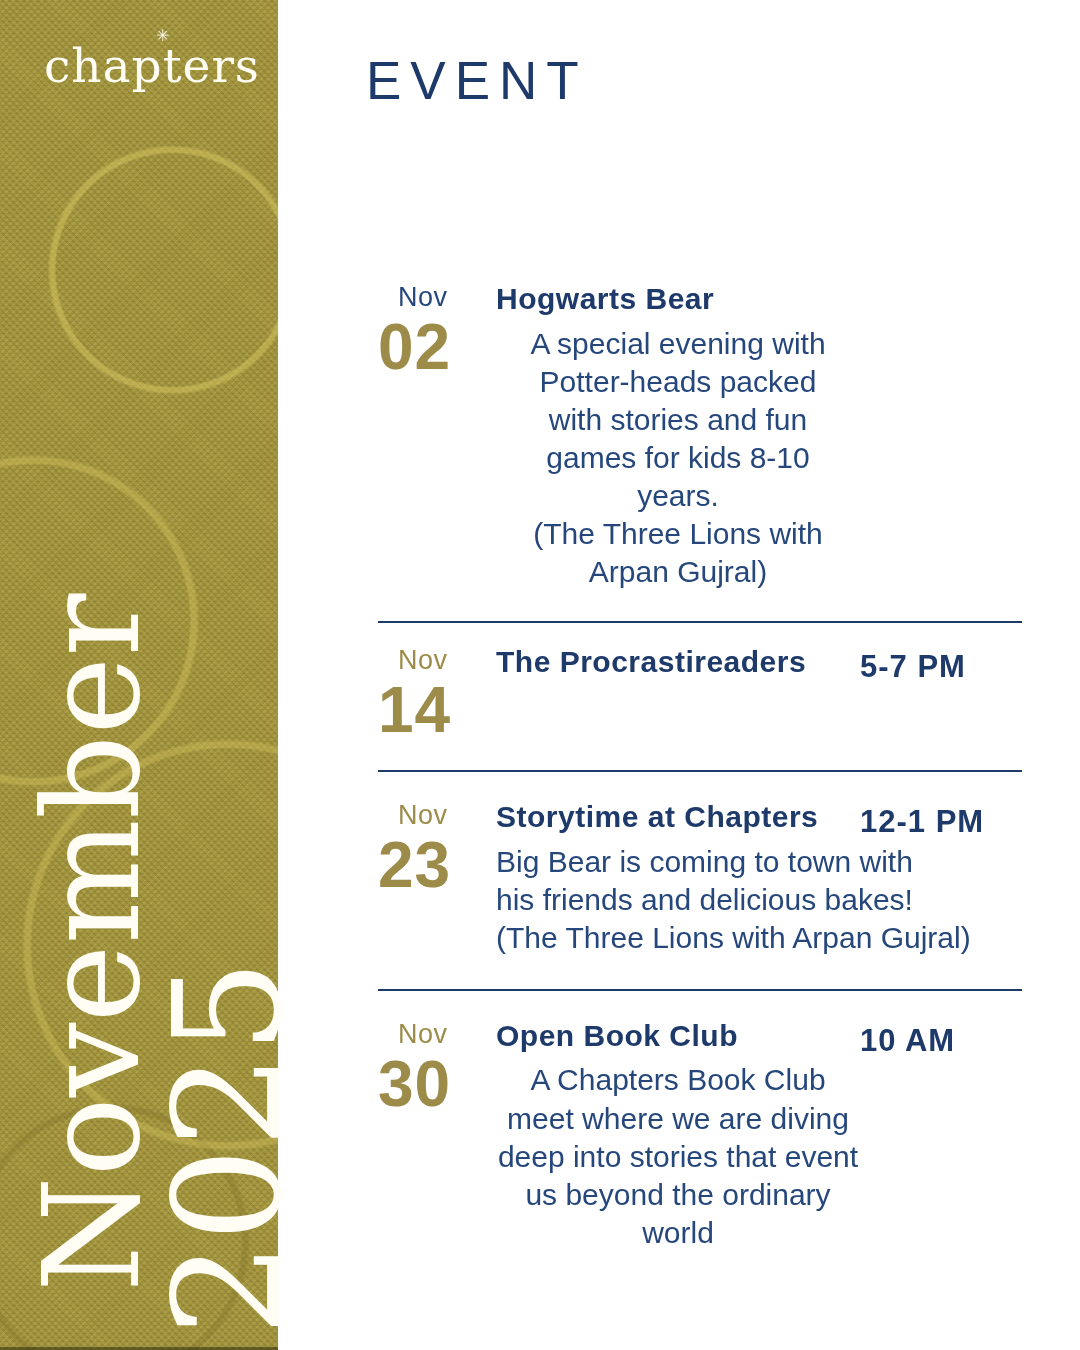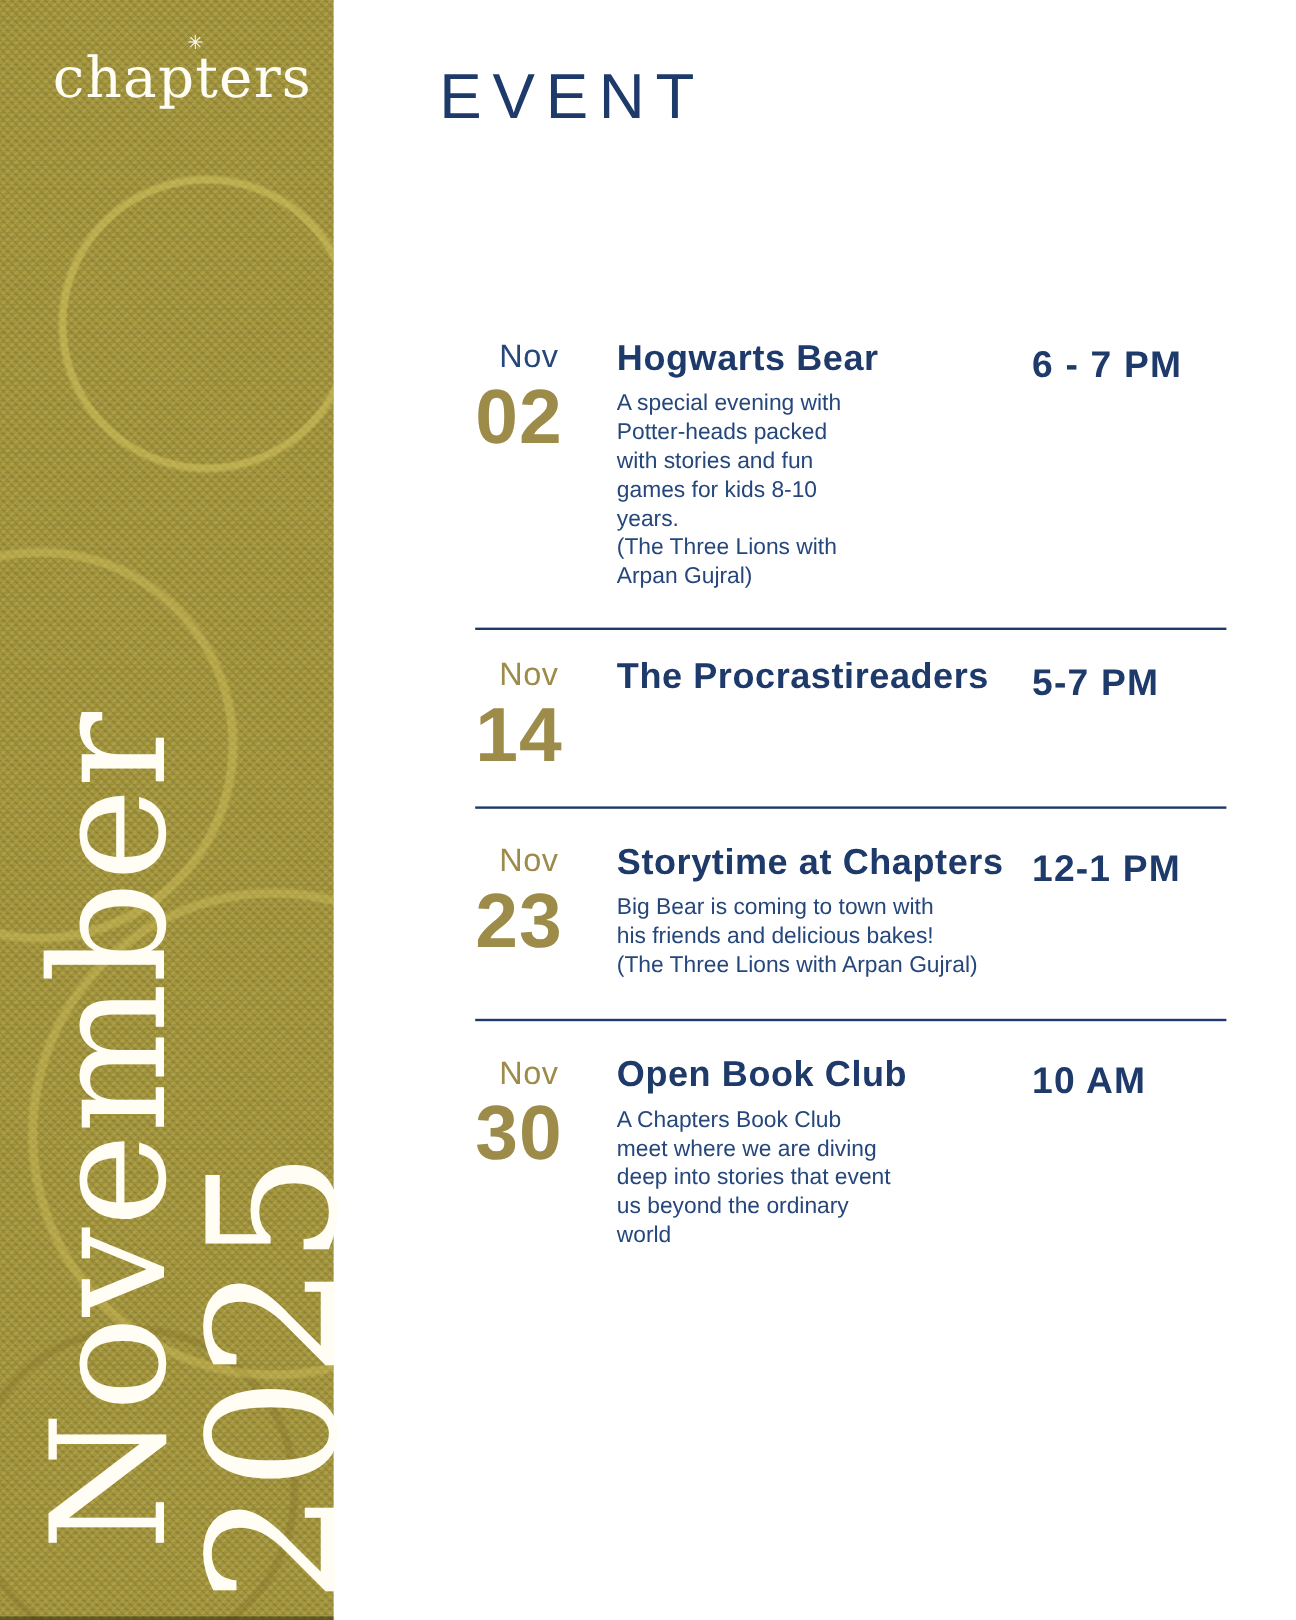--- a/index.html
+++ b/index.html
@@ -63,21 +63,21 @@
   .header .l1{
     font-size:53px;font-weight:400;letter-spacing:9px;line-height:1.1;text-align:right;
   }
   .header .l2{
     font-size:53px;font-weight:700;letter-spacing:4px;line-height:1.1;
     margin-top:4px;
   }
 
   
   .events{
-    position:absolute;left:312px;top:256px;right:58px;
+    position:absolute;left:294px;top:256px;right:58px;
     padding-left:84px;
   }
   .event{
     display:grid;
     grid-template-columns:118px 1fr 162px;
     align-items:start;
   }
   .event + .event{border-top:2px solid var(--navy);}
   .event.e1{padding:26px 0 30px;}
   .event.e2{padding:22px 0 28px;}
@@ -93,22 +93,22 @@
     font-size:64px;font-weight:700;letter-spacing:1px;line-height:1.0;
     margin-top:2px;
   }
 
   .body{min-width:0;}
   .etitle{
     color:var(--navy);font-size:30px;font-weight:700;letter-spacing:0.5px;
     line-height:1.15;margin:0 0 8px 0;
   }
   .edesc{
-    color:var(--body-navy);font-size:19px;line-height:1.27;
-    white-space:pre;overflow:visible;
+    color:var(--body-navy);font-size:30px;line-height:1.27;
+    white-space:pre;overflow:visible;text-align:center;
   }
 
   .timecell{
     color:var(--navy);font-size:31px;font-weight:700;letter-spacing:1px;
     padding-top:4px;white-space:nowrap;
   }
 </style>
 </head>
 <body>
 
@@ -137,21 +137,20 @@
       <div class="body">
         <h2 class="etitle">Hogwarts Bear</h2>
         <div class="edesc">A special evening with
 Potter-heads packed
 with stories and fun
 games for kids 8-10
 years.
 (The Three Lions with
 Arpan Gujral)</div>
       </div>
-      <div class="timecell">6 - 7 PM</div>
     </article>
 
     <article class="event e2">
       <div class="datecell">
         <div class="nov">Nov</div>
         <div class="daynum">14</div>
       </div>
       <div class="body">
         <h2 class="etitle">The Procrastireaders</h2>
       </div>

